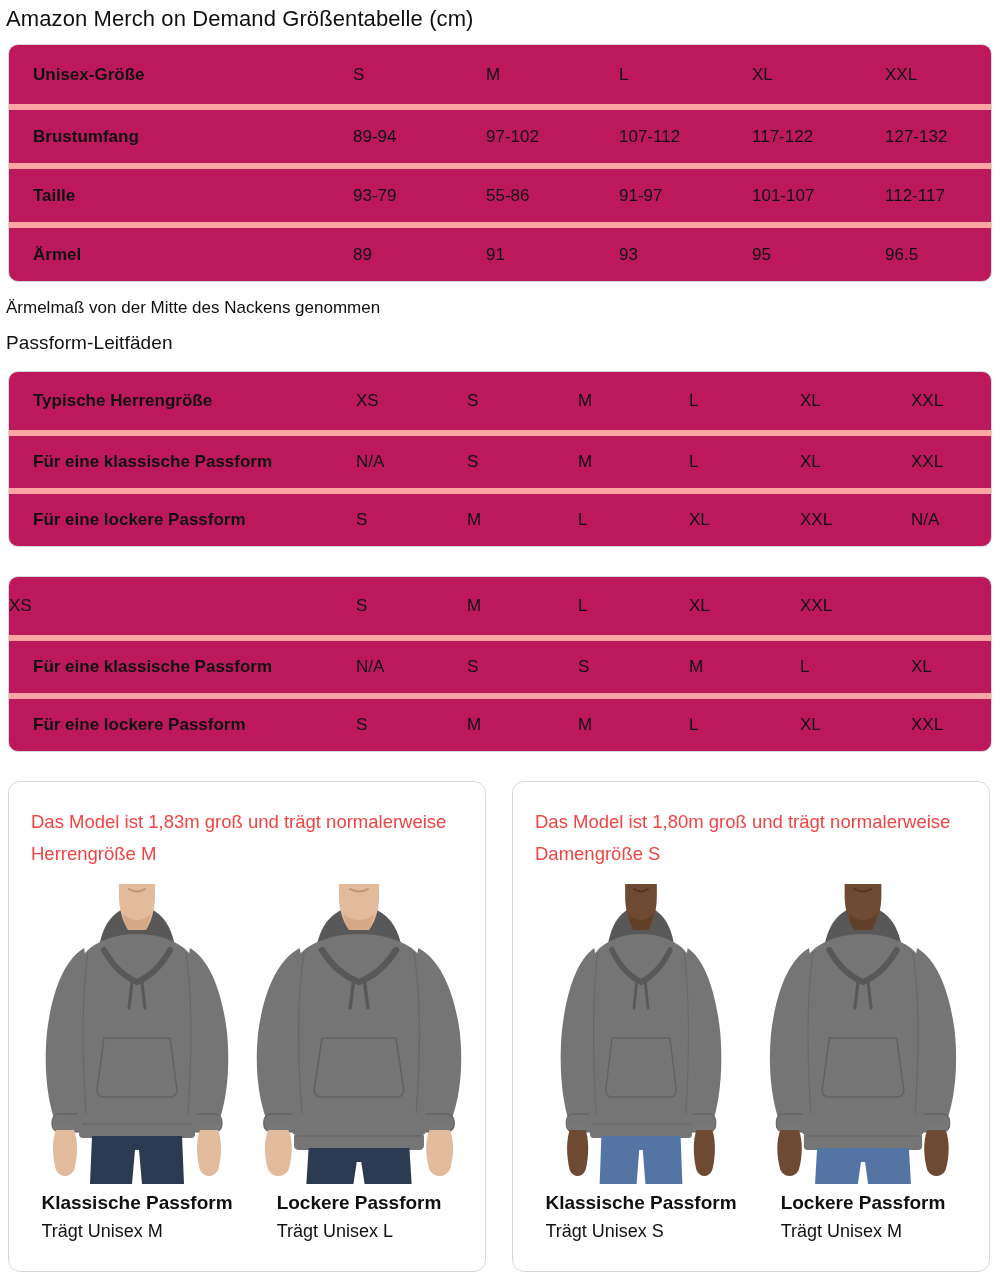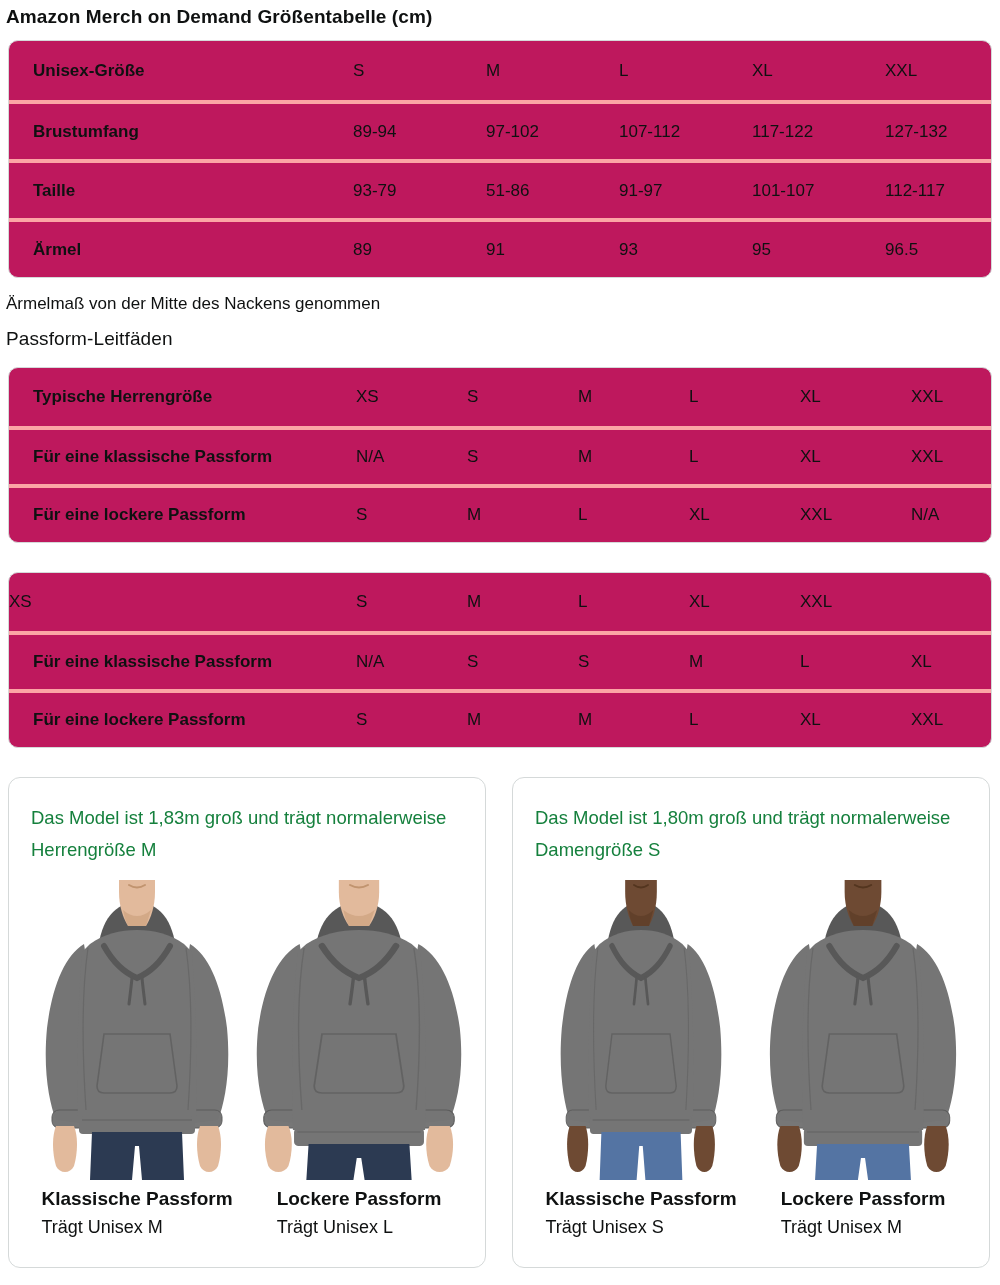--- a/index.html
+++ b/index.html
@@ -5,48 +5,48 @@
   * { margin:0; padding:0; box-sizing:border-box; }
   html,body { background:#ffffff; }
   body {
     width:1000px; height:1285px;
     font-family:"Liberation Sans","DejaVu Sans",sans-serif;
     color:#0f1111;
     position:relative;
     overflow:hidden;
   }
   .page { padding:4px 8px 0 8px; }
-  .page-title { font-size:19px; font-weight:700; color:#0f1111; margin:2px 0 12px -5px; padding-left:3px; }
+  .page-title { font-size:22px; font-weight:400; color:#0f1111; margin:2px 0 12px -5px; padding-left:3px; }
   .page-title, .section-heading { letter-spacing:0.1px; }
 
   .card-table {
     border:1px solid #d5d9d9; border-radius:10px; overflow:hidden;
     background:#be185d;
   }
   .trow { display:grid; align-items:center; }
-  .trow + .trow { border-top:4px solid #fca5a5; }
+  .trow + .trow { border-top:6px solid #fca5a5; }
   .t1 .trow { grid-template-columns:344px 133px 133px 133px 133px 1fr; height:59px; }
   .t6 .trow { grid-template-columns:347px 111px 111px 111px 111px 111px 1fr; height:58px; }
   .tcell { font-size:17px; color:#0f1111; white-space:nowrap; }
   .tcell.rowlabel { font-weight:700; padding-left:24px; }
 
   .footnote { font-size:17px; color:#0f1111; margin:16px 0 0 -5px; padding-left:3px; }
   .section-heading { font-size:19px; font-weight:400; margin:14px 0 17px -5px; padding-left:3px; }
 
   .fit-table { margin-top:0; }
   .fit-table + .fit-table { margin-top:29px; }
 
   .cards-row { display:flex; gap:26px; margin-top:29px; }
   .model-card {
     width:478px; height:491px;
     border:1px solid #d5d9d9; border-radius:12px;
     padding:24px 20px 18px 22px;
     background:#fff;
   }
-  .model-desc { font-size:18.5px; line-height:32px; color:#15803d; }
+  .model-desc { font-size:18.5px; line-height:32px; color:#ef4444; }
   .figures-row { display:flex; justify-content:space-between; margin-top:14px; }
   .figure-block { width:212px; display:flex; flex-direction:column; align-items:center; }
   .model-photo { width:212px; height:300px; }
   .model-photo svg { display:block; width:100%; height:100%; }
   .figure-captions { margin-top:8px; }
   .fit-label { font-size:19px; font-weight:700; color:#0f1111; }
   .size-label { font-size:18px; font-weight:400; color:#0f1111; margin-top:7px; }
 </style>
 </head>
 <body>
@@ -68,21 +68,21 @@
         <div class="tcell rowlabel">Brustumfang</div>
         <div class="tcell">89-94</div>
         <div class="tcell">97-102</div>
         <div class="tcell">107-112</div>
         <div class="tcell">117-122</div>
         <div class="tcell">127-132</div>
       </div>
       <div class="trow">
         <div class="tcell rowlabel">Taille</div>
         <div class="tcell">93-79</div>
-        <div class="tcell">51-86</div>
+        <div class="tcell">55-86</div>
         <div class="tcell">91-97</div>
         <div class="tcell">101-107</div>
         <div class="tcell">112-117</div>
       </div>
       <div class="trow">
         <div class="tcell rowlabel">Ärmel</div>
         <div class="tcell">89</div>
         <div class="tcell">91</div>
         <div class="tcell">93</div>
         <div class="tcell">95</div>

